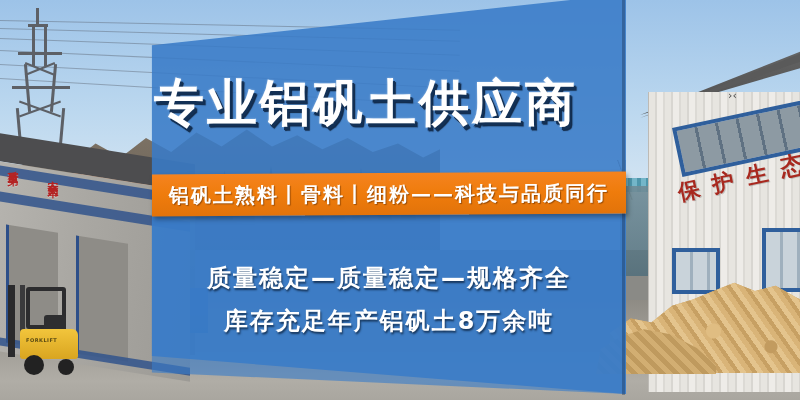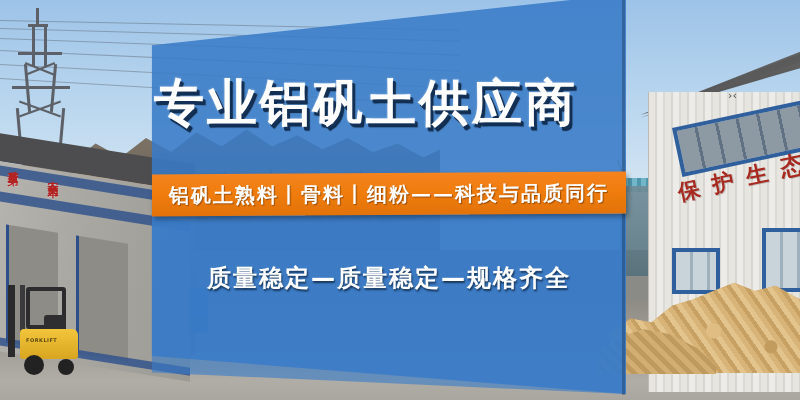--- a/index.html
+++ b/index.html
@@ -406,14 +406,15 @@
   <div class="panel-edge"></div>
 
   <div class="headline">专业铝矾土供应商</div>
 
   <div class="orangebar">
     <span>铝矾土熟料丨骨料丨细粉——科技与品质同行</span>
   </div>
 
   <div class="subline" id="sub1">质量稳定—质量稳定—规格齐全</div>
 
+  <div class="subline" id="sub2">库存充足年产铝矾土8万余吨</div>
 
 </div>
 
 </body></html>

